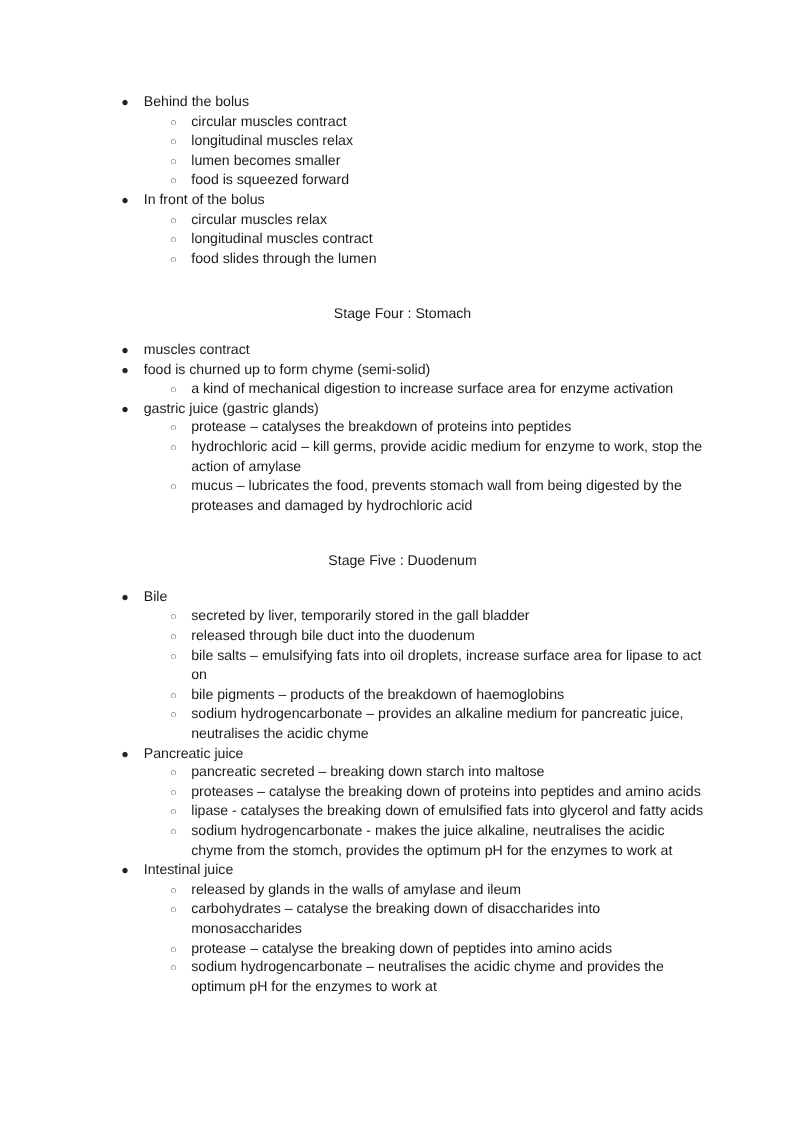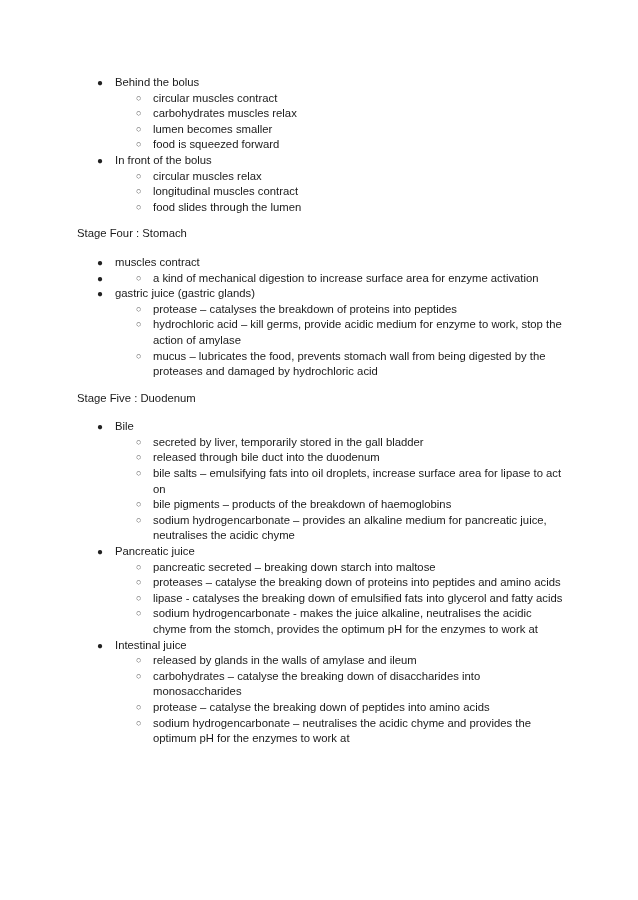--- a/index.html
+++ b/index.html
@@ -6,43 +6,43 @@
   body { width: 638px; height: 900px; position: relative; overflow: hidden;
          font-family: "Liberation Sans", sans-serif; font-size: 11.3px; color: #1a1a1a; }
   .page { position: absolute; left: 0; top: 0; width: 638px; height: 900px; }
   .content { position: absolute; left: 77px; top: 75px; width: 490px; }
   .l1, .l2 { position: relative; line-height: 15.6px; }
   .l1 { padding-left: 38px; }
   .l2 { padding-left: 76px; }
   .bullet { position: absolute; top: 0; font-size: 10px; line-height: 15.6px; color: #222; }
   .l1 .bullet { left: 20px; }
   .l2 .bullet { left: 59px; font-size: 9px; color: #555; }
-  .heading { line-height: 15.6px; margin-top: 11px; margin-bottom: 13px; }
+  .heading { line-height: 15.6px; margin-top: 29px; margin-bottom: 13px; text-align: center; }
   .block { margin-bottom: 0; }
 </style>
 </head>
 <body>
 
 <div class="page">
   <div class="content" id="content">
       <div class="block">
         <div class="l1"><span class="bullet">●</span><span>Behind the bolus</span></div>
         <div class="l2"><span class="bullet">○</span><span>circular muscles contract</span></div>
-        <div class="l2"><span class="bullet">○</span><span>carbohydrates muscles relax</span></div>
+        <div class="l2"><span class="bullet">○</span><span>longitudinal muscles relax</span></div>
         <div class="l2"><span class="bullet">○</span><span>lumen becomes smaller</span></div>
         <div class="l2"><span class="bullet">○</span><span>food is squeezed forward</span></div>
         <div class="l1"><span class="bullet">●</span><span>In front of the bolus</span></div>
         <div class="l2"><span class="bullet">○</span><span>circular muscles relax</span></div>
         <div class="l2"><span class="bullet">○</span><span>longitudinal muscles contract</span></div>
         <div class="l2"><span class="bullet">○</span><span>food slides through the lumen</span></div>
       </div>
       <div class="block">
         <div class="heading">Stage Four : Stomach</div>
         <div class="l1"><span class="bullet">●</span><span>muscles contract</span></div>
-        <div class="l1"><span class="bullet">●</span></div>
+        <div class="l1"><span class="bullet">●</span><span>food is churned up to form chyme (semi-solid)</span></div>
         <div class="l2"><span class="bullet">○</span><span>a kind of mechanical digestion to increase surface area for enzyme activation</span></div>
         <div class="l1"><span class="bullet">●</span><span>gastric juice (gastric glands)</span></div>
         <div class="l2"><span class="bullet">○</span><span>protease – catalyses the breakdown of proteins into peptides</span></div>
         <div class="l2"><span class="bullet">○</span><span>hydrochloric acid – kill germs, provide acidic medium for enzyme to work, stop the action of amylase</span></div>
         <div class="l2"><span class="bullet">○</span><span>mucus – lubricates the food, prevents stomach wall from being digested by the proteases and damaged by hydrochloric acid</span></div>
       </div>
       <div class="block">
         <div class="heading">Stage Five : Duodenum</div>
         <div class="l1"><span class="bullet">●</span><span>Bile</span></div>
         <div class="l2"><span class="bullet">○</span><span>secreted by liver, temporarily stored in the gall bladder</span></div>

